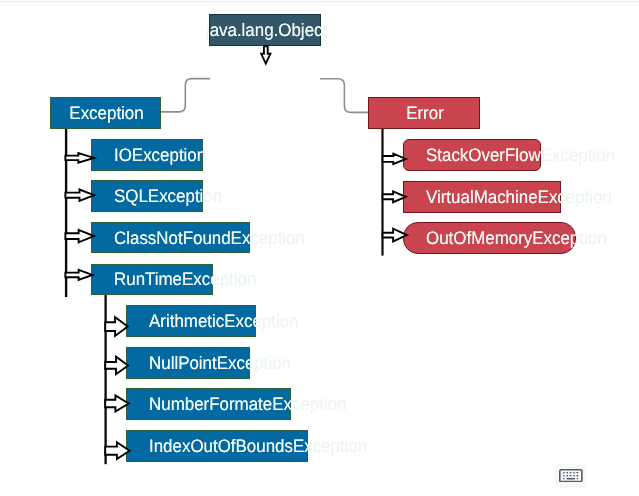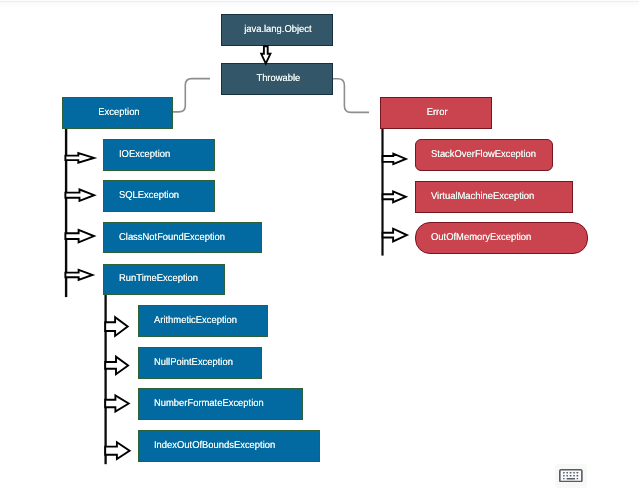--- a/index.html
+++ b/index.html
@@ -6,22 +6,22 @@
   body{width:639px;height:496px;background:#ffffff;overflow:hidden;
        font-family:"Liberation Sans",sans-serif;
        -webkit-font-smoothing:antialiased;
        text-rendering:geometricPrecision;}
   #stage{position:relative;width:639px;height:496px;background:#ffffff;}
   .topshadow{position:absolute;left:0;top:0;width:639px;height:8px;
     background:linear-gradient(to bottom,#fcfcfd 0px,#fcfcfd 1px,#edeef0 1px,#edeef0 2.4px,
       #f8f9fa 2.4px,#fcfcfd 4px,#fdfdfe 6px,#ffffff 8px);}
 
   .node{position:absolute;box-sizing:border-box;display:flex;align-items:center;
-        justify-content:center;white-space:nowrap;color:#eef6f2;font-size:10px;margin-left:12px;}
-  .node.lft{justify-content:flex-start;padding-left:15px;}
+        justify-content:center;white-space:nowrap;color:#eef6f2;font-size:18px;}
+  .node.lft{justify-content:flex-start;padding-left:22px;}
   .node .lbl{display:block;line-height:1;transform:scaleX(0.94);transform-origin:left center;
     text-shadow:0 0 0.55px currentColor;}
   .node:not(.lft) .lbl{transform-origin:center center;}
   .node:not(.lft){padding-left:2.6px;}
   .node.root{background:#345669;border:1.2px solid #17313f;}
   .node.exc{background:#0369a1;border:1.2px solid #2d6138;}
   .node.err{background:#ca4450;border:1.2px solid #751621;}
 
   #n-object{left:208.9px;top:14.3px;width:111.8px;height:32.2px;}
   #n-throwable{left:209.1px;top:62.7px;width:111.6px;height:32.4px;}
@@ -62,23 +62,20 @@
 <svg class="wires below" viewBox="0 0 639 496">
   <path d="M320.0,78.7 L337.9,78.7 Q344.4,78.7 344.4,85.2 L344.4,105.9 Q344.4,112.4 350.9,112.4 L369.0,112.4" fill="none" stroke="#8e8e8e" stroke-width="1.6"></path>
   <path d="M210.0,78.6 L191.8,78.6 Q185.3,78.6 185.3,85.1 L185.3,105.4 Q185.3,111.9 178.8,111.9 L160.5,111.9" fill="none" stroke="#8e8e8e" stroke-width="1.6"></path>
   <line x1="66.1" y1="128.4" x2="66.1" y2="297.1" stroke="#0a0a0a" stroke-width="2.4"></line>
   <line x1="105.6" y1="294.8" x2="105.6" y2="464.2" stroke="#0a0a0a" stroke-width="2.3"></line>
   <line x1="382.5" y1="128.7" x2="382.5" y2="255.6" stroke="#0a0a0a" stroke-width="2.2"></line>
 </svg>
 
   <div class="node root" id="n-object">
     <span class="lbl">java.lang.Object</span>
-  </div>
-  <div class="node root" id="n-throwable">
-    <span class="lbl">Throwable</span>
   </div>
   <div class="node exc" id="n-exception">
     <span class="lbl">Exception</span>
   </div>
   <div class="node err" id="n-error">
     <span class="lbl">Error</span>
   </div>
   <div class="node exc lft" id="n-ioexception">
     <span class="lbl">IOException</span>
   </div>

